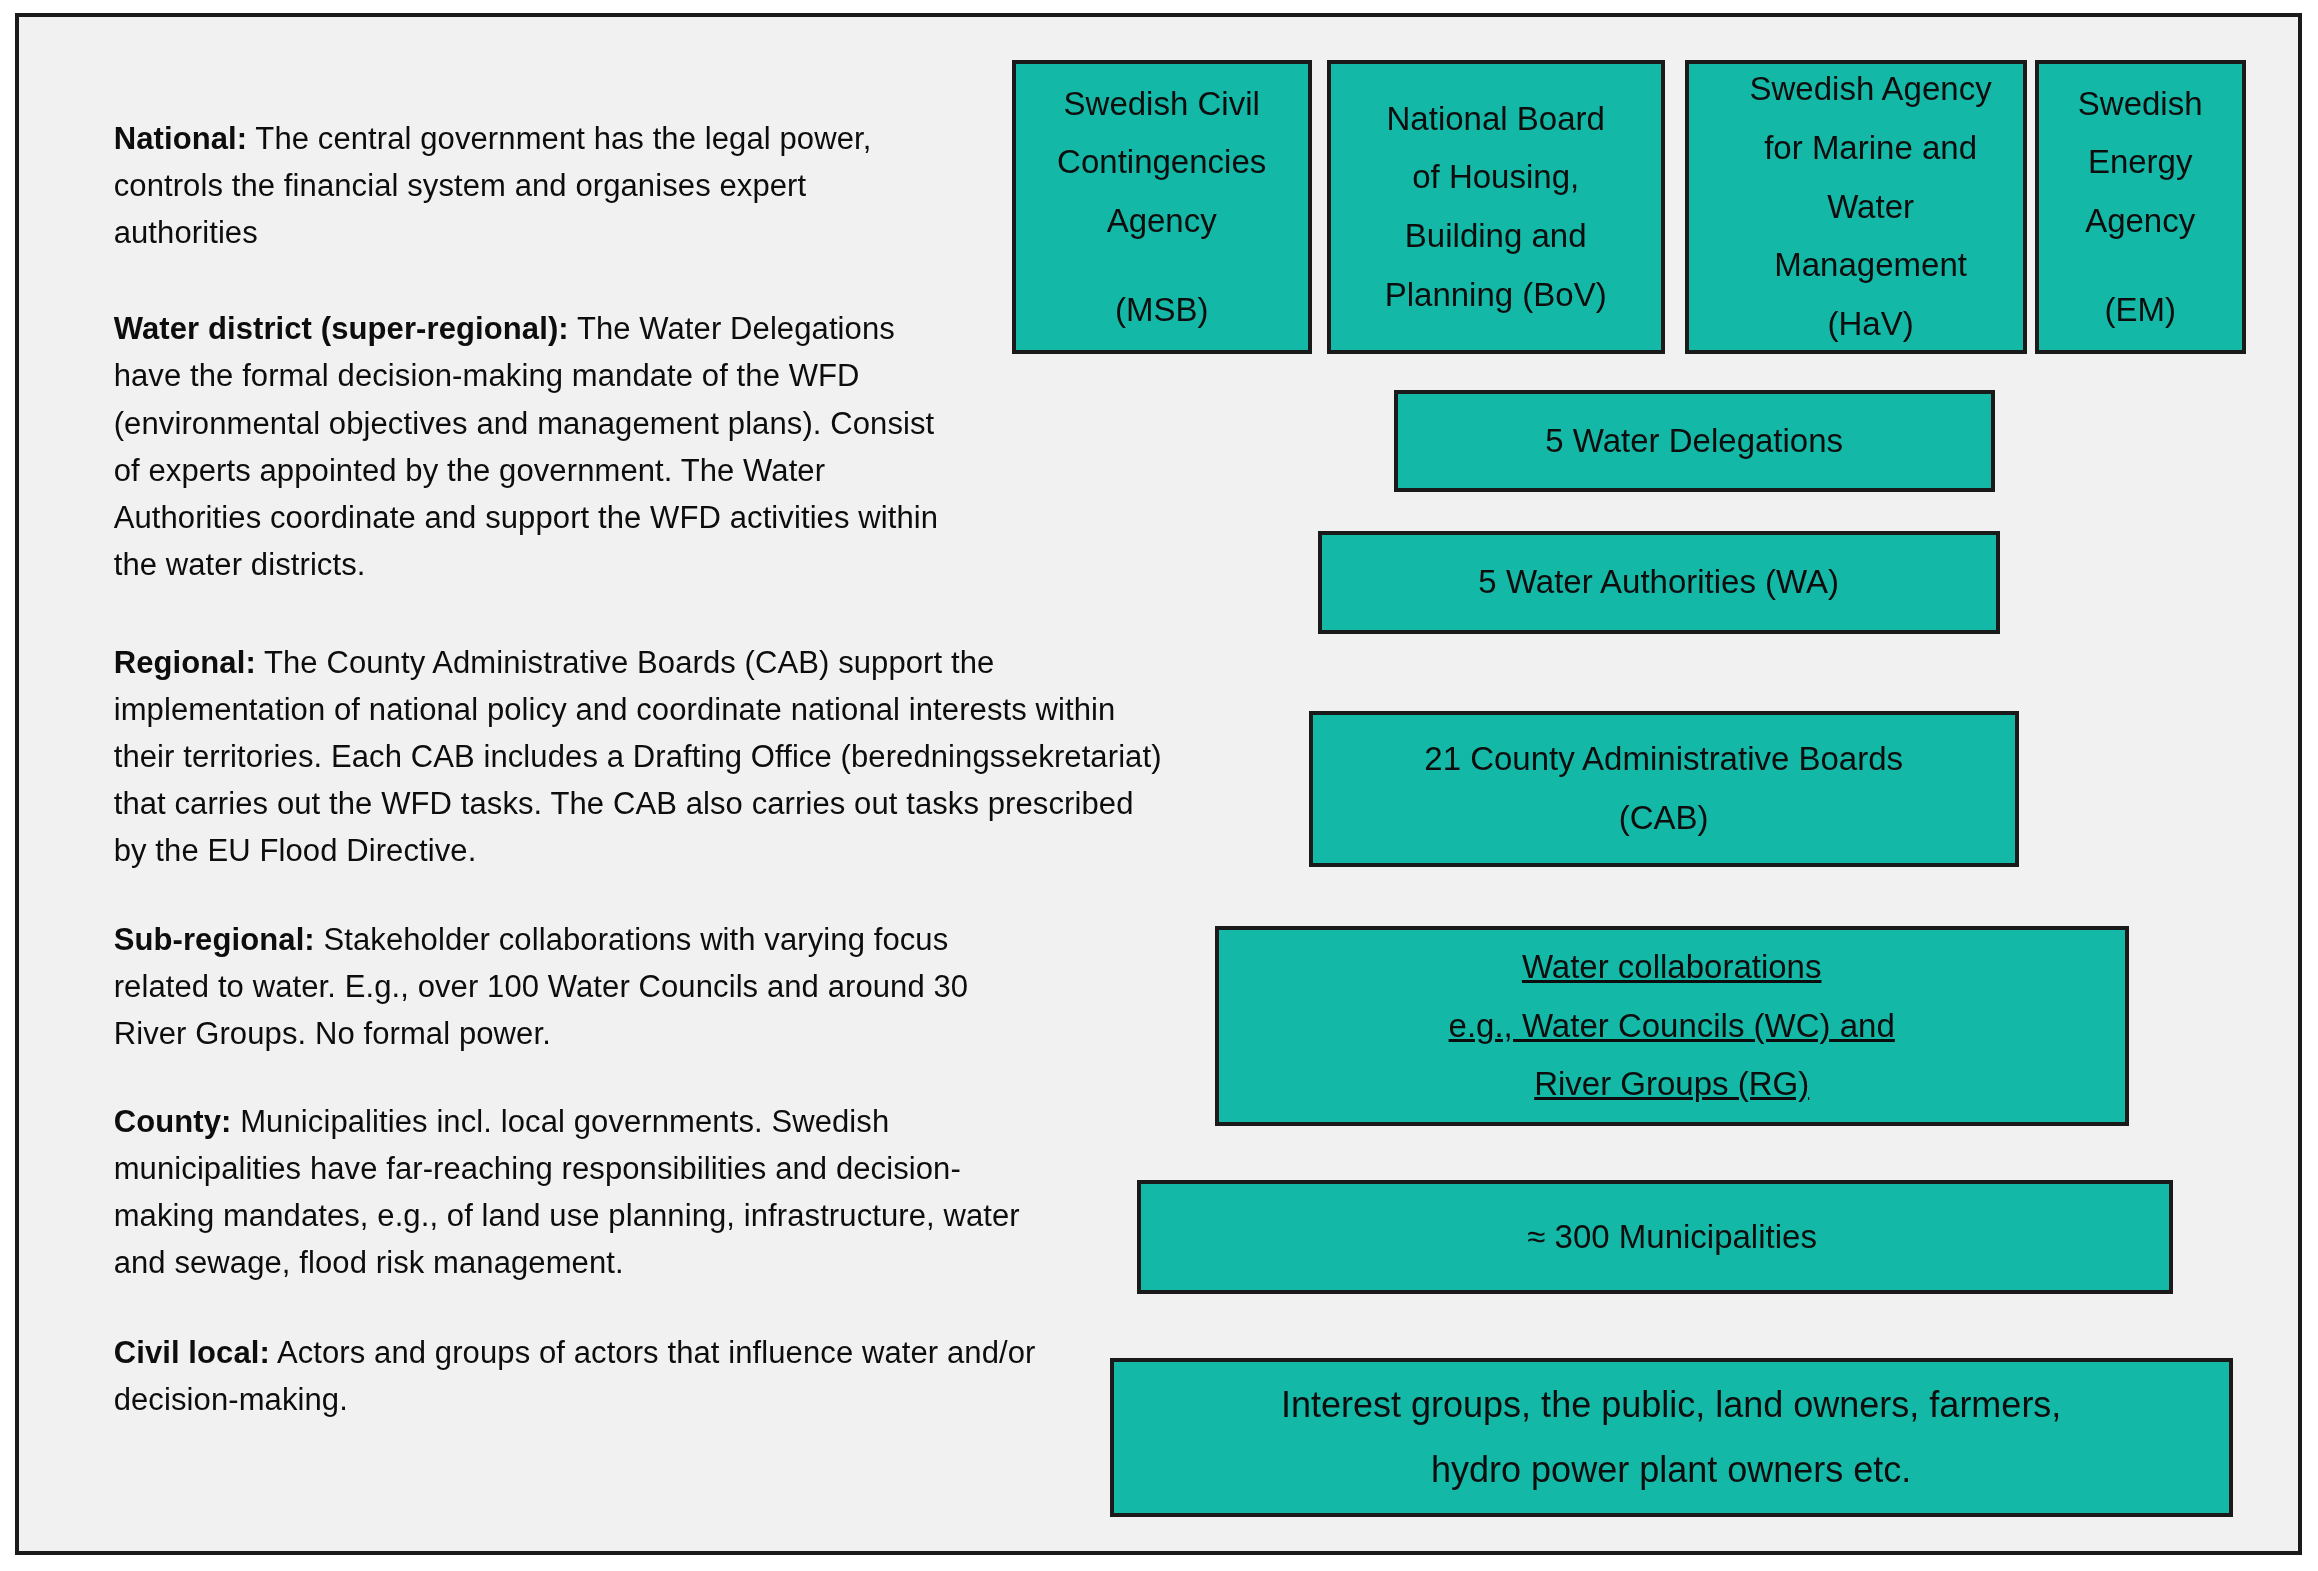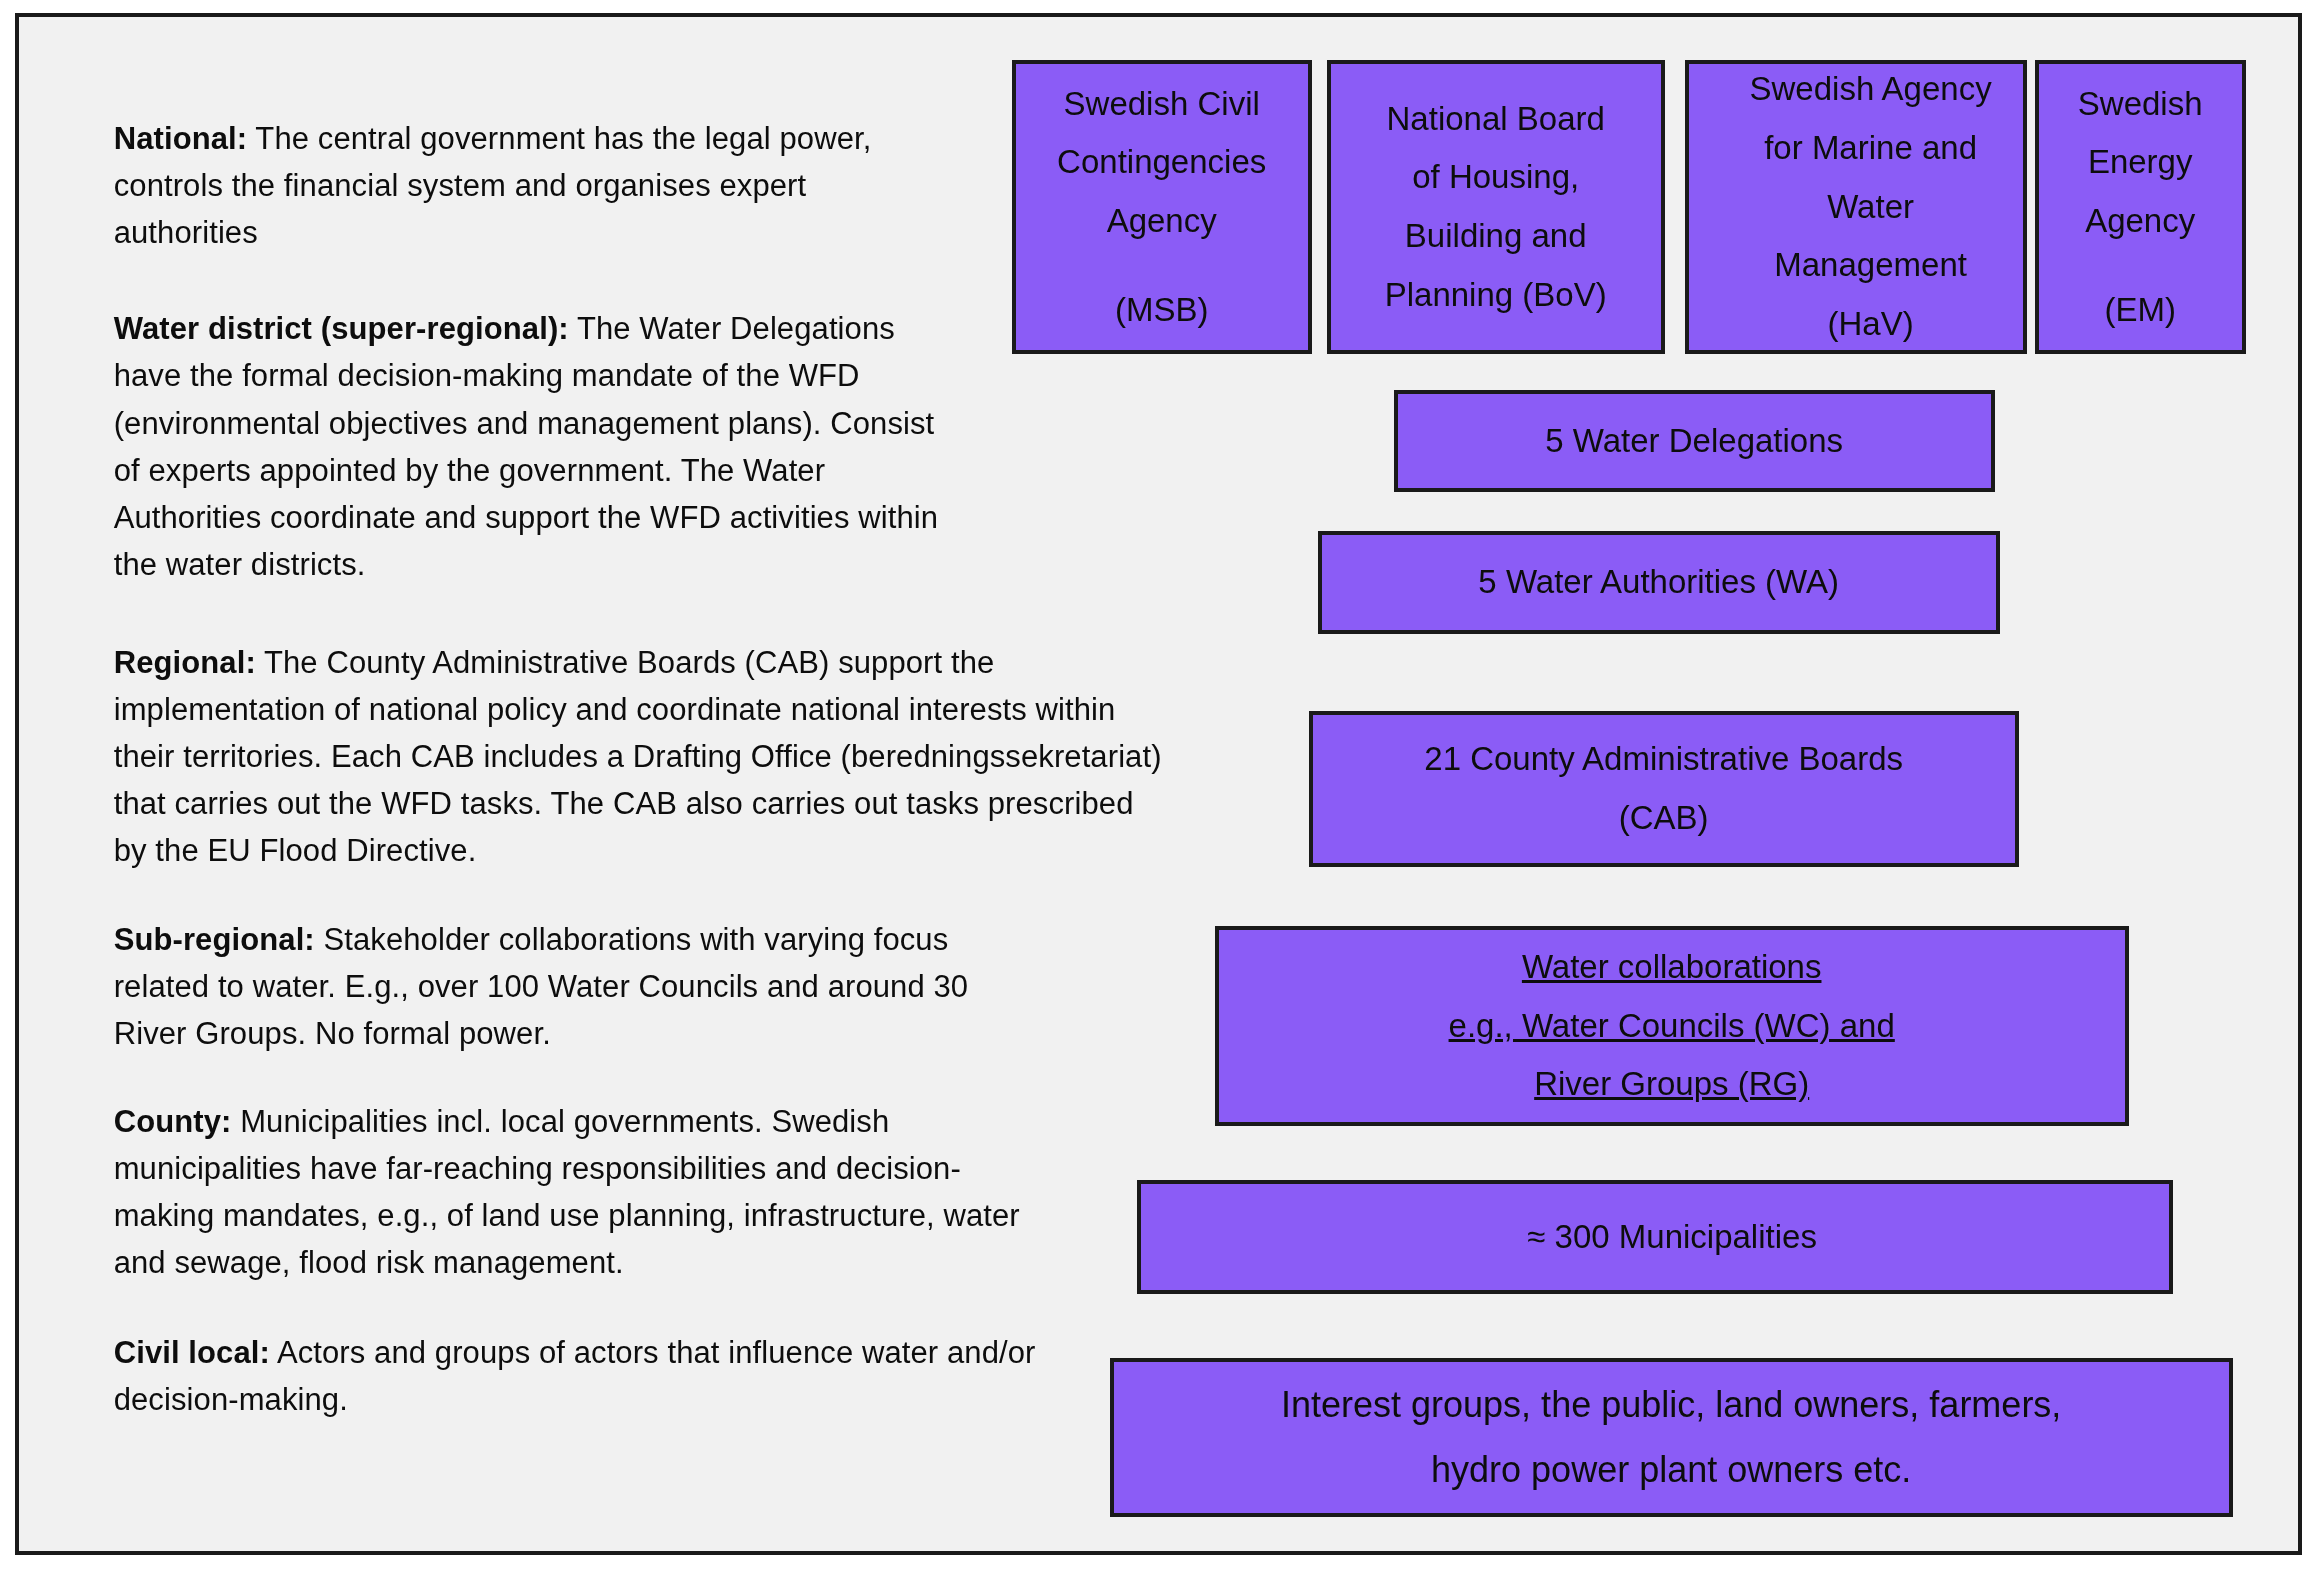--- a/index.html
+++ b/index.html
@@ -49,21 +49,21 @@
   .p-waterdist   { width: 832px; margin-bottom: 51px; }
   .p-regional    { width: 1053px; margin-bottom: 41px; }
   .p-subregional { width: 909px; margin-bottom: 41px; }
   .p-local       { width: 930px; margin-bottom: 43px; }
   .p-superlocal  { width: 938px; margin-bottom: 0; }
 
   
   .box {
     position: absolute;
     box-sizing: border-box;
-    background: #8b5cf6;
+    background: #14b8a6;
     border: 4.1px solid #1a1a1a;
     display: flex;
     align-items: center;
     justify-content: center;
     text-align: center;
     color: #0d0d0d;
     font-size: 33px;
     line-height: 1.78;
     padding: 3.3px 8.2px;
   }

